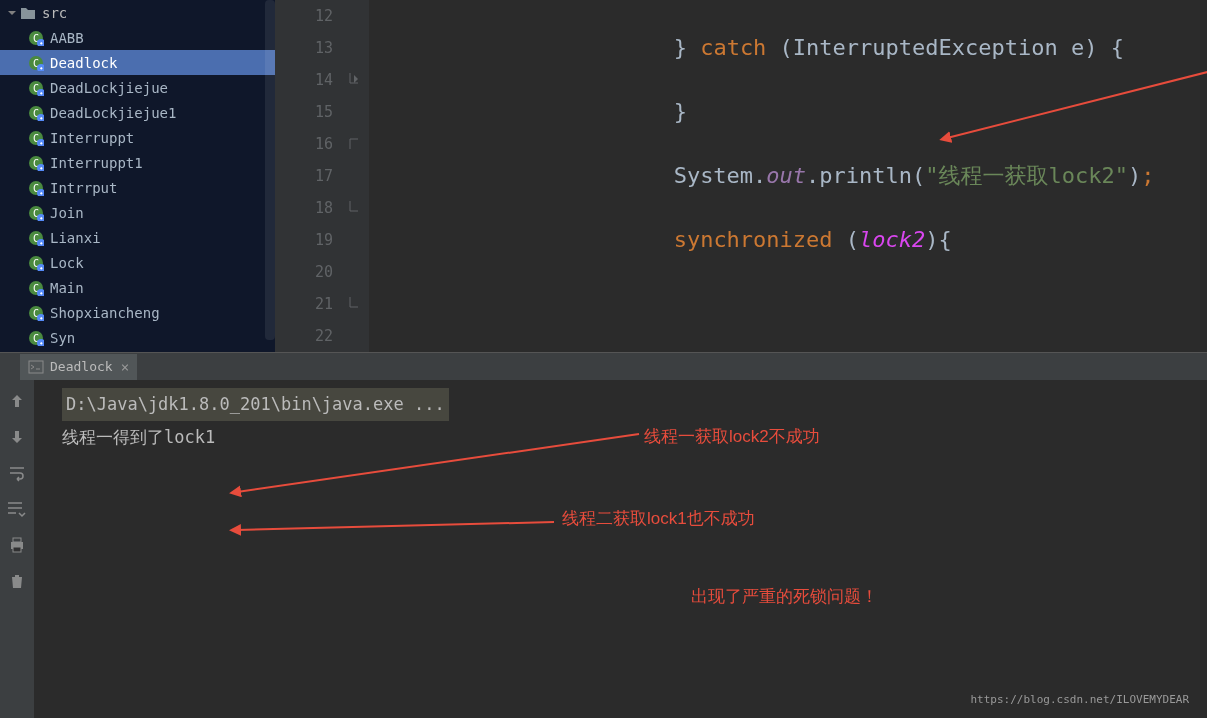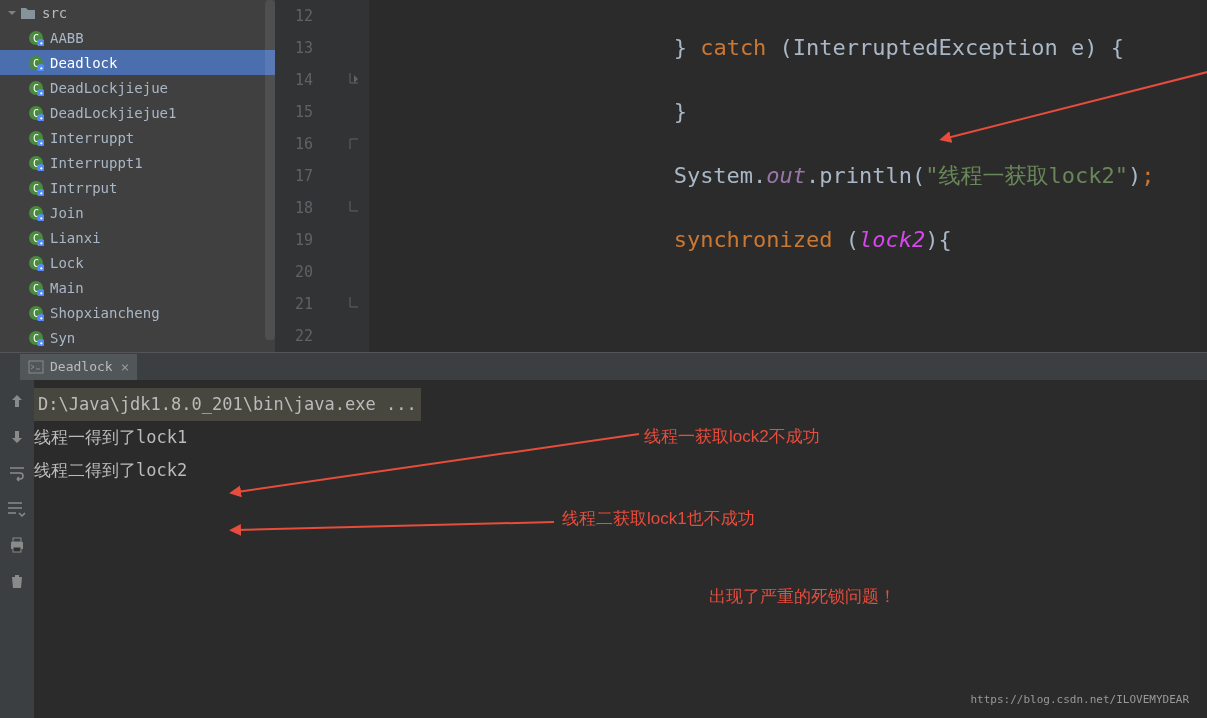--- a/index.html
+++ b/index.html
@@ -1,49 +1,49 @@
 <!DOCTYPE html>
 <html><head>
 <meta charset="utf-8">
 <style>
 *{margin:0;padding:0;box-sizing:border-box;font-family:"Microsoft YaHei",Consolas,monospace}
 body{background:#2b2b2b;color:#a9b7c6;width:1207px;height:718px;overflow:hidden;position:relative}
 .top{display:flex;height:352px}
-.sidebar{width:275px;background:#404040;overflow:hidden;position:relative}
+.sidebar{width:275px;background:#0f172a;overflow:hidden;position:relative}
 .tree{padding-top:0}
 .tree-folder{display:flex;align-items:center;padding:3px 0 3px 6px;height:25px}
 .tree-folder .arrow{width:12px;height:12px;margin-right:2px;fill:#808080}
 .tree-folder .folder-icon{width:16px;height:14px;margin-right:6px}
 .tree-folder .label{color:#bbb;font-size:14px}
 .tree-item{display:flex;align-items:center;padding:3px 0 3px 28px;height:25px;cursor:pointer}
 .tree-item.selected{background:#4b6eaf;color:#fff}
 .tree-item .class-icon{width:16px;height:16px;margin-right:6px;position:relative}
 .tree-item .label{font-size:14px}
 .class-icon svg{width:16px;height:16px}
 .scrollbar{position:absolute;right:0;top:0;width:10px;height:340px;background:rgba(255,255,255,0.08);border-radius:4px}
 .editor{flex:1;background:#2b2b2b;display:flex}
-.gutter{width:94px;background:#313335;padding-top:0;text-align:center}
+.gutter{width:94px;background:#313335;padding-top:0;text-align:right}
 .ln{height:32px;line-height:32px;color:#606366;font-size:15px;padding-right:36px;font-family:Consolas,monospace;position:relative}
 .ln .marker{position:absolute;right:8px;top:8px;width:14px;height:14px}
 .code{flex:1;font-family:Consolas,"JetBrains Mono",monospace;font-size:22px;line-height:32px;white-space:pre;position:relative;overflow:hidden}
 .code-line{height:32px}
 .kw{color:#cc7832}
 .field{color:#9876aa;font-style:italic}
 .str{color:#6a8759}
 .punct{color:#cc7832}
 .underline{color:#d946ef;font-style:italic}
 .bottom{height:366px;display:flex;flex-direction:column}
 .tab-bar{height:28px;background:#3c3f41;display:flex;align-items:center;padding-left:20px;border-top:1px solid #555}
 .tab{display:flex;align-items:center;height:26px;padding:0 8px;background:#515658;color:#bbb;font-size:13px}
 .tab-icon{width:16px;height:14px;margin-right:6px}
 .tab-close{margin-left:8px;color:#999;font-size:14px}
 .console-area{flex:1;display:flex;background:#2b2b2b}
 .tool-col{width:34px;background:#3c3f41;display:flex;flex-direction:column;align-items:center;padding-top:12px;gap:18px}
 .tool-btn{width:18px;height:18px;cursor:pointer;opacity:0.7}
-.console{flex:1;padding:8px 0;font-family:Consolas,monospace;font-size:17px;line-height:33px;position:relative}
+.console{flex:1;padding:8px 28px;font-family:Consolas,monospace;font-size:17px;line-height:33px;position:relative}
 .console-line{color:#bbb}
 .console-line.cmd{background:#47473f;display:inline-block;padding:0 4px}
 .annotation{position:absolute;color:#e74c3c;font-size:17px;font-family:"Microsoft YaHei",sans-serif}
 .watermark{position:absolute;bottom:12px;right:18px;color:#999;font-size:11px}
 svg.arrow-annotation{position:absolute;pointer-events:none}
 .code-arrow{position:absolute;pointer-events:none}
 </style>
 </head>
 <body>
 
@@ -258,25 +258,24 @@
           <rect x="5" y="2" width="8" height="4" fill="none" stroke="#aaa"></rect>
           <rect x="5" y="11" width="8" height="5" fill="#2b2b2b" stroke="#aaa"></rect>
         </svg>
       <svg class="tool-btn" viewBox="0 0 18 18">
           <path d="M4 5h10l-1 11H5zM7 3h4v2H7zM2 5h14" fill="#aaa"></path>
         </svg>
     </div>
     <div class="console">
       <div class="console-line cmd">D:\Java\jdk1.8.0_201\bin\java.exe ...</div>
       <div class="console-line">线程一得到了lock1</div>
-      <div class="console-line">线程二得到了lock2</div>
 
       <div class="annotation" style="left:610px;top:40px">线程一获取lock2不成功</div>
       <div class="annotation" style="left:528px;top:122px">线程二获取lock1也不成功</div>
-      <div class="annotation" style="left:675px;top:200px">出现了严重的死锁问题！</div>
+      <div class="annotation" style="left:657px;top:200px">出现了严重的死锁问题！</div>
 
       <svg class="arrow-annotation" style="left:195px;top:50px" width="420" height="80">
         <defs>
             <marker id="ah2" markerWidth="10" markerHeight="10" refX="2" refY="3" orient="auto">
               <path d="M0,0 L6,3 L0,6 z" fill="#e74c3c"></path>
             </marker>
           </defs>
         <line x1="410" y1="4" x2="8" y2="62" stroke="#e74c3c" stroke-width="2" marker-end="url(#ah2)"></line>
       </svg>
       <svg class="arrow-annotation" style="left:195px;top:136px" width="330" height="30">

